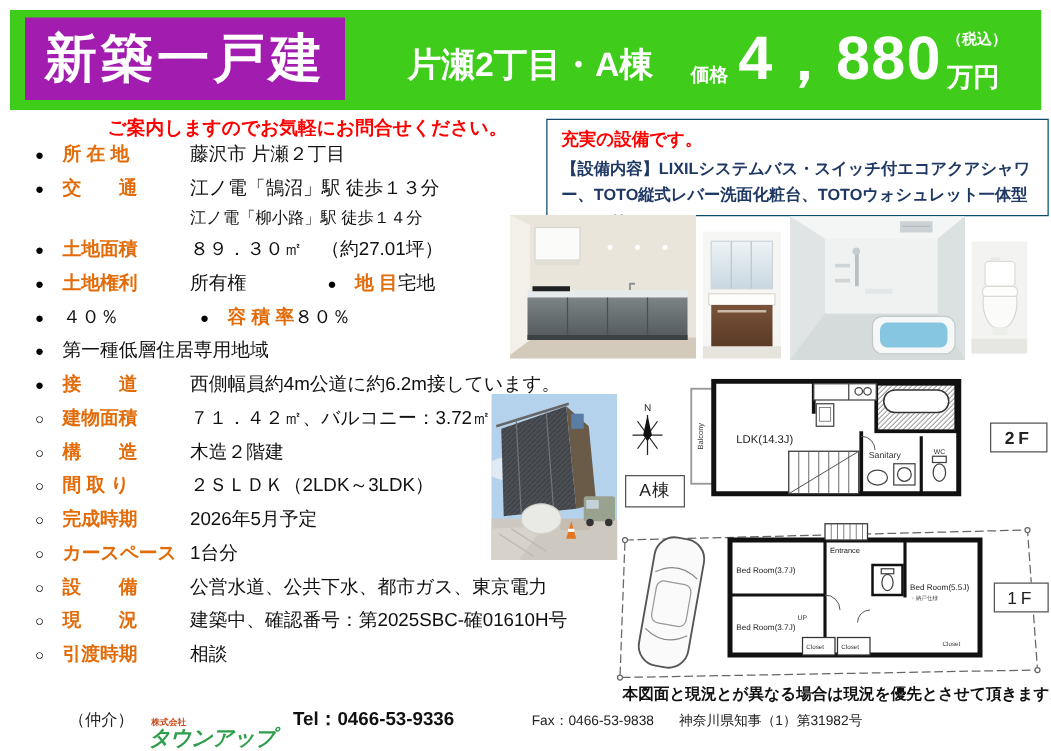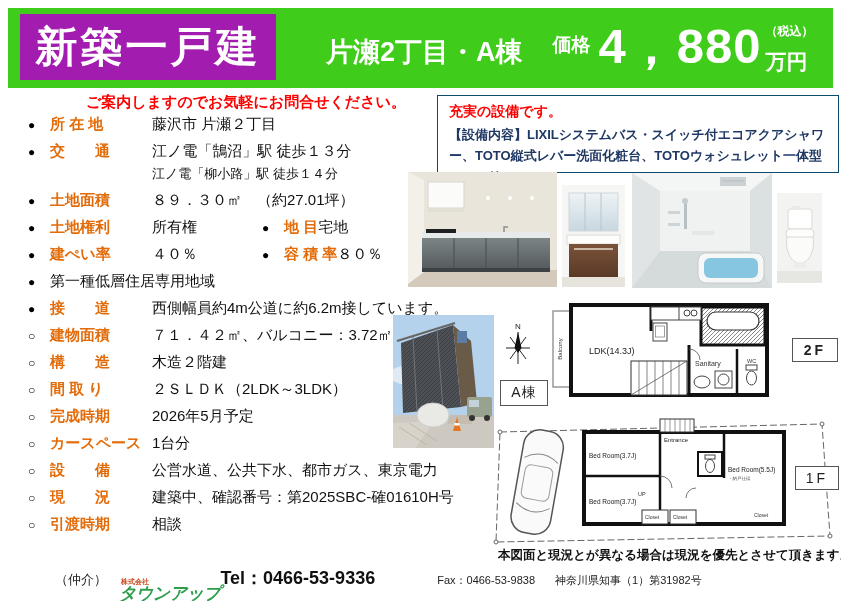--- a/index.html
+++ b/index.html
@@ -6,21 +6,21 @@
   #flyer{position:relative;width:841px;height:601px;background:#fff;overflow:hidden;
          font-family:"Liberation Sans","DejaVu Sans",sans-serif;color:#111;}
 
   
   .banner{position:absolute;left:8px;top:8px;width:825px;height:80px;background:#40cc1a;}
   .badge{position:absolute;left:12px;top:6px;width:256px;height:66px;background:#5a5180;
          display:flex;align-items:center;justify-content:center;
          color:#fff;font-size:42px;font-weight:bold;letter-spacing:3px;}
   .banner-right{position:absolute;left:318px;top:0;height:100%;display:flex;align-items:flex-end;color:#fff;font-weight:bold;}
   .area-title{font-size:27px;margin-bottom:18px;}
-  .price-label{font-size:19px;margin:0 8px 30px 30px;}
+  .price-label{font-size:15px;margin:0 8px 18px 30px;}
   .price-value{font-size:49px;margin-bottom:8px;letter-spacing:1px;}
   .unit-col{display:flex;flex-direction:column;align-items:flex-start;margin:0 0 12px 4px;}
   .tax-note{font-size:12px;}
   .price-unit{font-size:21px;margin-top:8px;}
 
   
   .notice{position:absolute;left:86px;top:93px;font-size:15px;font-weight:bold;color:#f00;}
 
   
   #details-list{position:absolute;left:28px;top:110px;width:405px;}
@@ -58,21 +58,21 @@
   #f1-label{left:795px;top:466px;width:42px;height:22px;letter-spacing:3px;}
   .disclaimer{position:absolute;left:498px;top:547px;font-size:12.5px;font-weight:bold;color:#111;white-space:nowrap;}
 
   
   .footer{position:absolute;left:55px;top:566px;width:780px;display:flex;align-items:baseline;white-space:nowrap;}
   .broker{font-size:13px;color:#222;}
   .logo-block{margin-left:12px;display:inline-block;}
   .logo-small{display:block;font-size:7px;color:#c74a1e;font-weight:bold;line-height:7px;margin-left:2px;}
   .logo-main{display:block;font-size:17px;font-weight:bold;font-style:italic;color:#2e9e4c;letter-spacing:-0.5px;line-height:18px;}
   .address{font-size:11px;margin-left:10px;color:#222;}
-  .tel{font-size:18px;font-weight:bold;color:#111;}
+  .tel{font-size:15px;font-weight:bold;margin-left:14px;color:#111;}
   .fax{font-size:11px;margin-left:26px;color:#222;padding-left:36px;}
   .license{font-size:11px;margin-left:20px;color:#222;}
 
   svg{display:block;}
 </style>
 </head>
 <body>
 
 <div id="flyer">
 
@@ -111,21 +111,20 @@
       <div class="detail-row">
         <span class="bullet">●</span>
         <span class="dlabel">土地権利</span>
         <span class="dvalue">所有権</span>
         <span class="bullet">●</span>
         <span class="dlabel">地 目</span>
         <span class="dvalue">宅地</span>
       </div>
       <div class="detail-row">
         <span class="bullet">●</span>
-        <span class="dlabel">建ぺい率</span>
         <span class="dvalue">４０％</span>
         <span class="bullet">●</span>
         <span class="dlabel">容 積 率</span>
         <span class="dvalue">８０％</span>
       </div>
       <div class="detail-row">
         <span class="bullet">●</span>
         <span class="dvalue">第一種低層住居専用地域</span>
       </div>
       <div class="detail-row">

